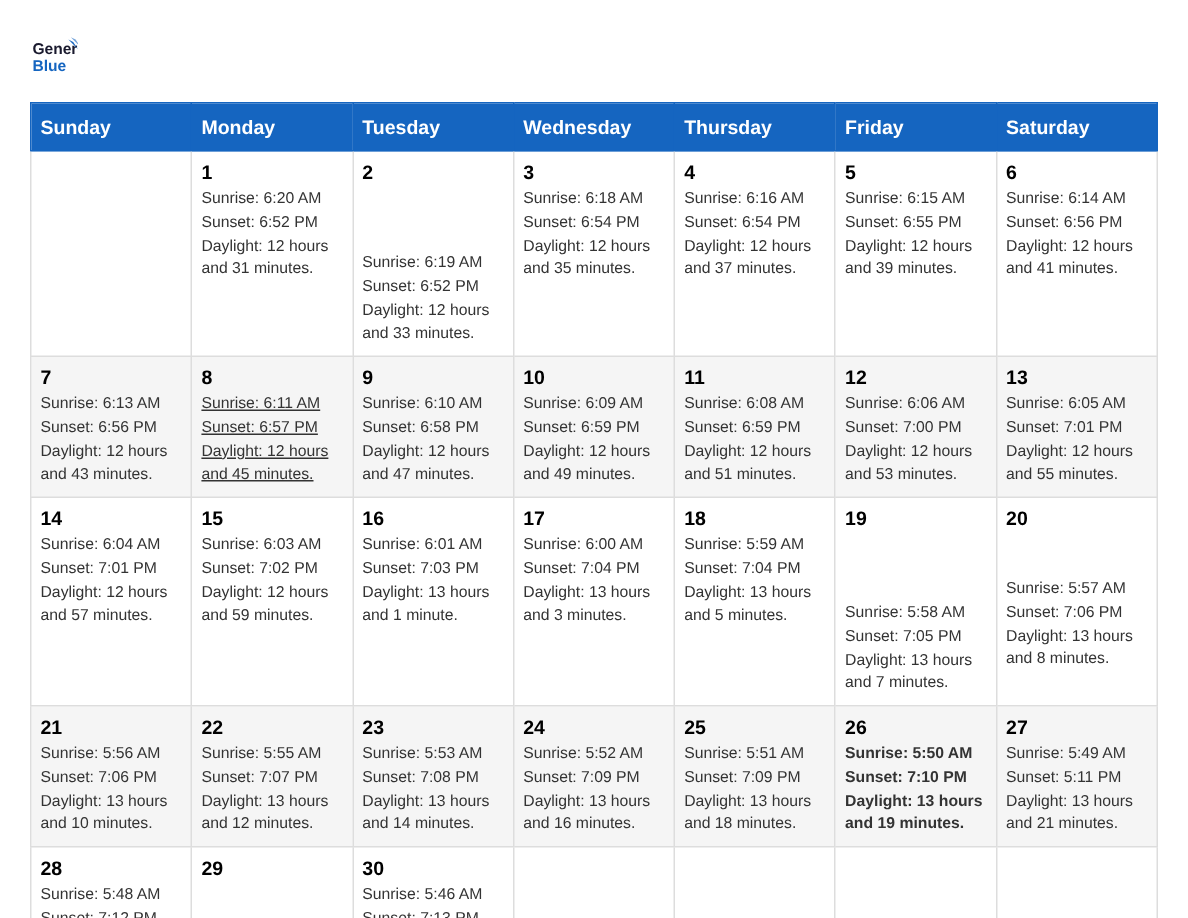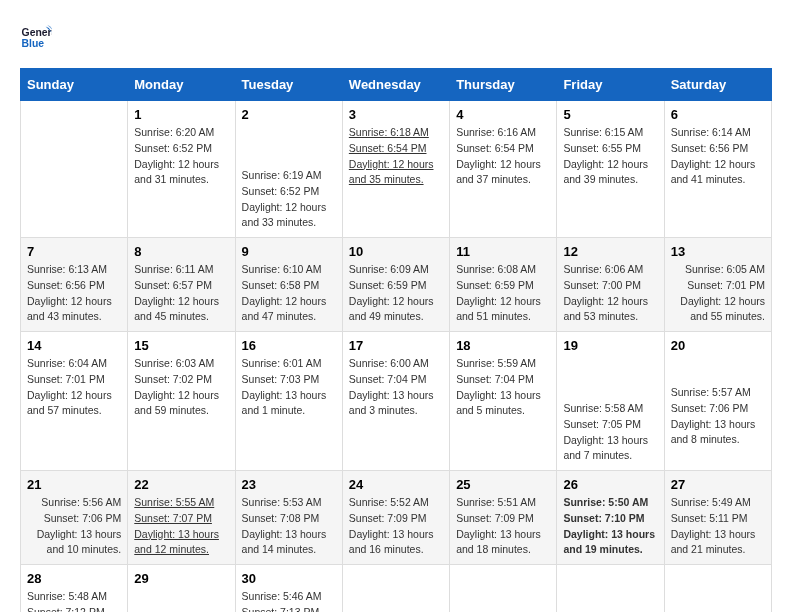--- a/index.html
+++ b/index.html
@@ -123,21 +123,21 @@
         </td>
         <td>
           <span class="day-number">2</span>
           <div class="day-info" style="white-space: pre-line; margin-top: 46px;">Sunrise: 6:19 AM
 Sunset: 6:52 PM
 Daylight: 12 hours
 and 33 minutes.</div>
         </td>
         <td>
           <span class="day-number">3</span>
-          <div class="day-info" style="white-space: pre-line; text-decoration: underline;">Sunrise: 6:18 AM
+          <div class="day-info" style="white-space: pre-line;">Sunrise: 6:18 AM
 Sunset: 6:54 PM
 Daylight: 12 hours
 and 35 minutes.</div>
         </td>
         <td>
           <span class="day-number">4</span>
           <div class="day-info" style="white-space: pre-line;">Sunrise: 6:16 AM
 Sunset: 6:54 PM
 Daylight: 12 hours
 and 37 minutes.</div>
@@ -160,21 +160,21 @@
       <tr>
         <td>
           <span class="day-number">7</span>
           <div class="day-info" style="white-space: pre-line;">Sunrise: 6:13 AM
 Sunset: 6:56 PM
 Daylight: 12 hours
 and 43 minutes.</div>
         </td>
         <td>
           <span class="day-number">8</span>
-          <div class="day-info" style="white-space: pre-line;">Sunrise: 6:11 AM
+          <div class="day-info" style="white-space: pre-line; text-decoration: underline;">Sunrise: 6:11 AM
 Sunset: 6:57 PM
 Daylight: 12 hours
 and 45 minutes.</div>
         </td>
         <td>
           <span class="day-number">9</span>
           <div class="day-info" style="white-space: pre-line;">Sunrise: 6:10 AM
 Sunset: 6:58 PM
 Daylight: 12 hours
 and 47 minutes.</div>
@@ -195,21 +195,21 @@
         </td>
         <td>
           <span class="day-number">12</span>
           <div class="day-info" style="white-space: pre-line;">Sunrise: 6:06 AM
 Sunset: 7:00 PM
 Daylight: 12 hours
 and 53 minutes.</div>
         </td>
         <td>
           <span class="day-number">13</span>
-          <div class="day-info" style="white-space: pre-line; text-align: right;">Sunrise: 6:05 AM
+          <div class="day-info" style="white-space: pre-line;">Sunrise: 6:05 AM
 Sunset: 7:01 PM
 Daylight: 12 hours
 and 55 minutes.</div>
         </td>
       </tr>
       <tr>
         <td>
           <span class="day-number">14</span>
           <div class="day-info" style="white-space: pre-line;">Sunrise: 6:04 AM
 Sunset: 7:01 PM
@@ -255,28 +255,28 @@
           <span class="day-number">20</span>
           <div class="day-info" style="white-space: pre-line; margin-top: 32px;">Sunrise: 5:57 AM
 Sunset: 7:06 PM
 Daylight: 13 hours
 and 8 minutes.</div>
         </td>
       </tr>
       <tr>
         <td>
           <span class="day-number">21</span>
-          <div class="day-info" style="white-space: pre-line; text-align: right;">Sunrise: 5:56 AM
+          <div class="day-info" style="white-space: pre-line;">Sunrise: 5:56 AM
 Sunset: 7:06 PM
 Daylight: 13 hours
 and 10 minutes.</div>
         </td>
         <td>
           <span class="day-number">22</span>
-          <div class="day-info" style="white-space: pre-line; text-decoration: underline;">Sunrise: 5:55 AM
+          <div class="day-info" style="white-space: pre-line;">Sunrise: 5:55 AM
 Sunset: 7:07 PM
 Daylight: 13 hours
 and 12 minutes.</div>
         </td>
         <td>
           <span class="day-number">23</span>
           <div class="day-info" style="white-space: pre-line;">Sunrise: 5:53 AM
 Sunset: 7:08 PM
 Daylight: 13 hours
 and 14 minutes.</div>

